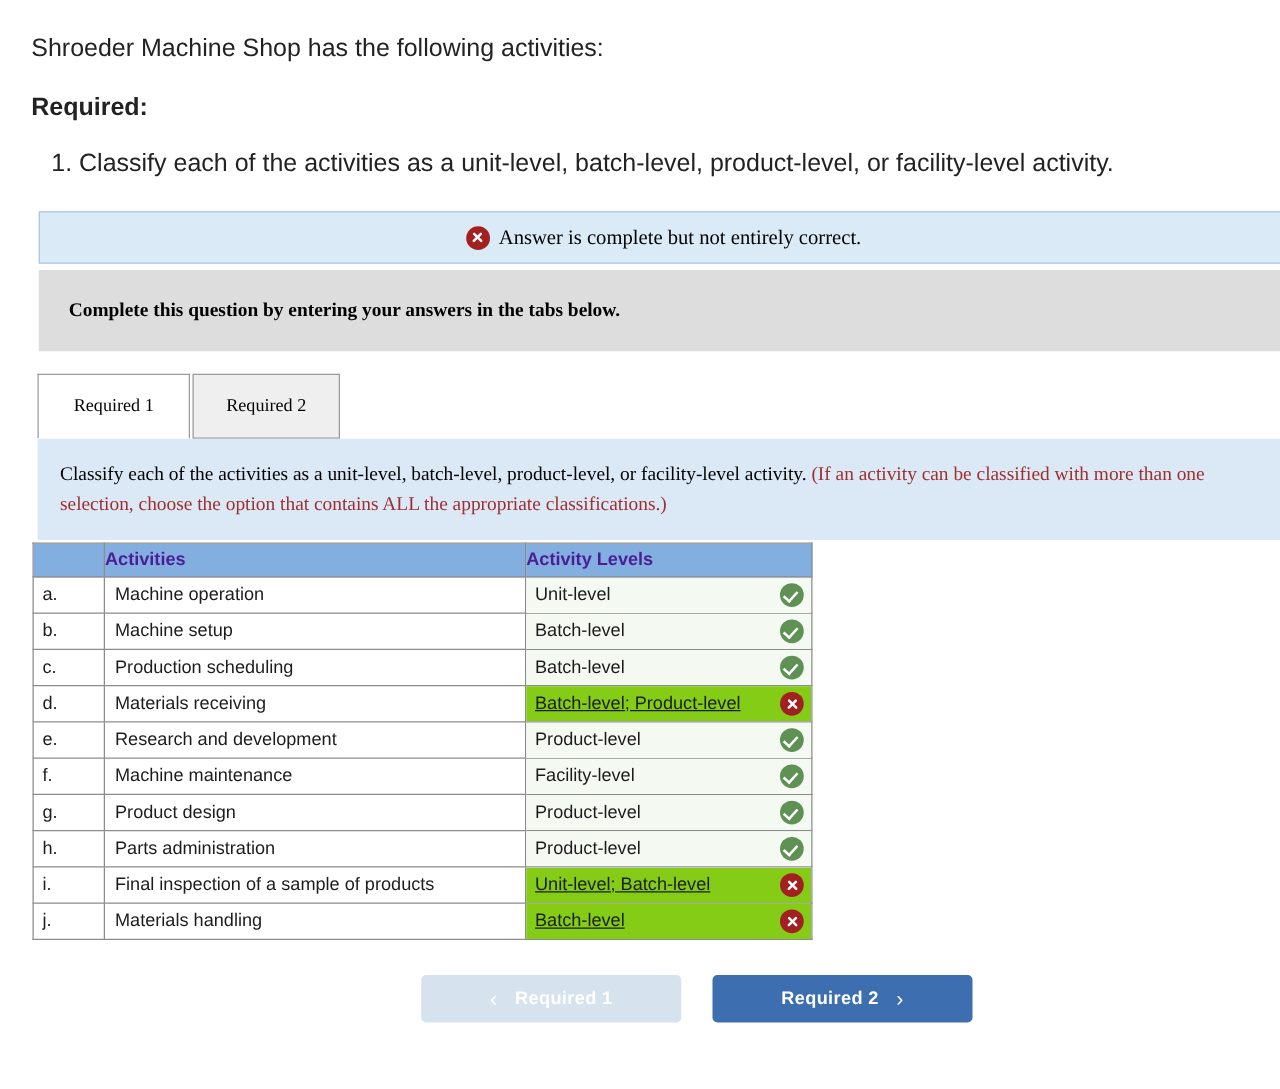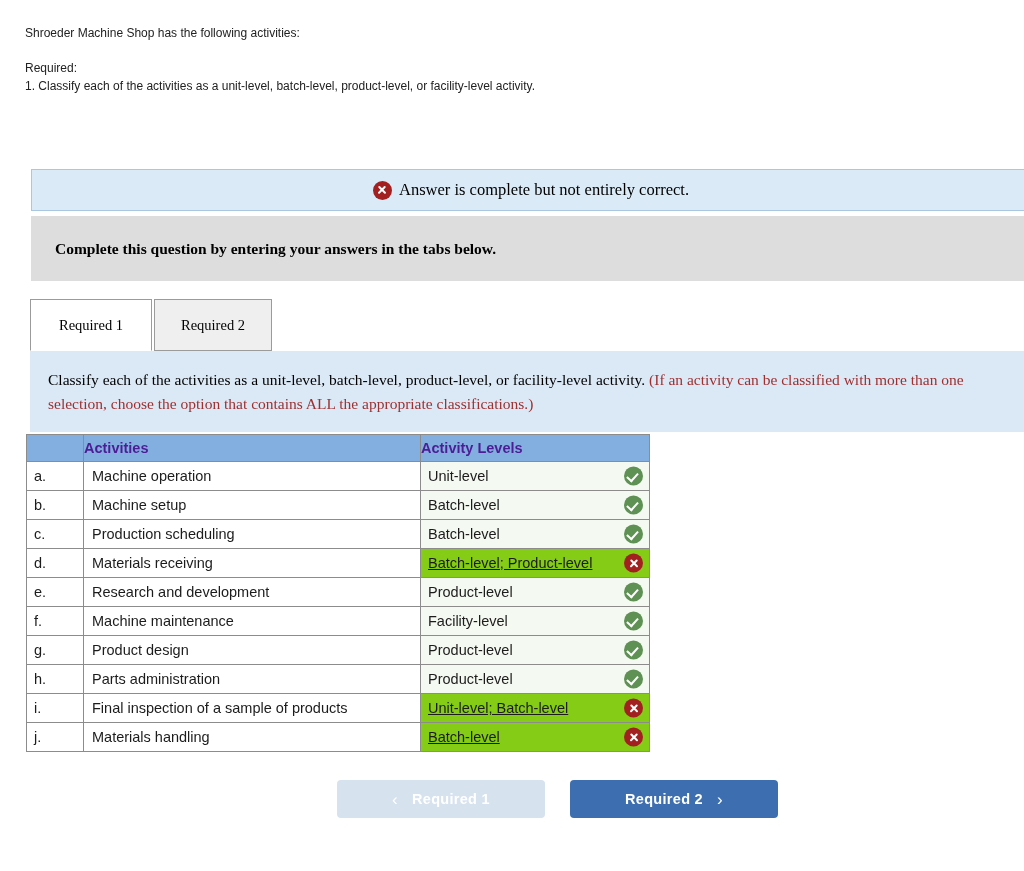--- a/index.html
+++ b/index.html
@@ -15,27 +15,27 @@
     color: #1a1a1a;
     position: relative;
   }
 
   
   .prompt {
     position: absolute;
     left: 25px;
     top: 25px;
     width: 980px;
-    font-size: 12px;
+    font-size: 20px;
     line-height: 1.45;
     color: #222222;
   }
   .prompt .lead { margin: 0 0 18px 0; }
-  .prompt .req-label { font-weight: normal; margin: 0; }
-  .prompt .req-line { margin: 0; }
+  .prompt .req-label { font-weight: bold; margin: 0; }
+  .prompt .req-line { margin: 16px; }
 
   
   .status-banner {
     position: absolute;
     left: 31px;
     top: 169px;
     width: 1000px;
     height: 42px;
     box-sizing: border-box;
     background: #daeaf7;

